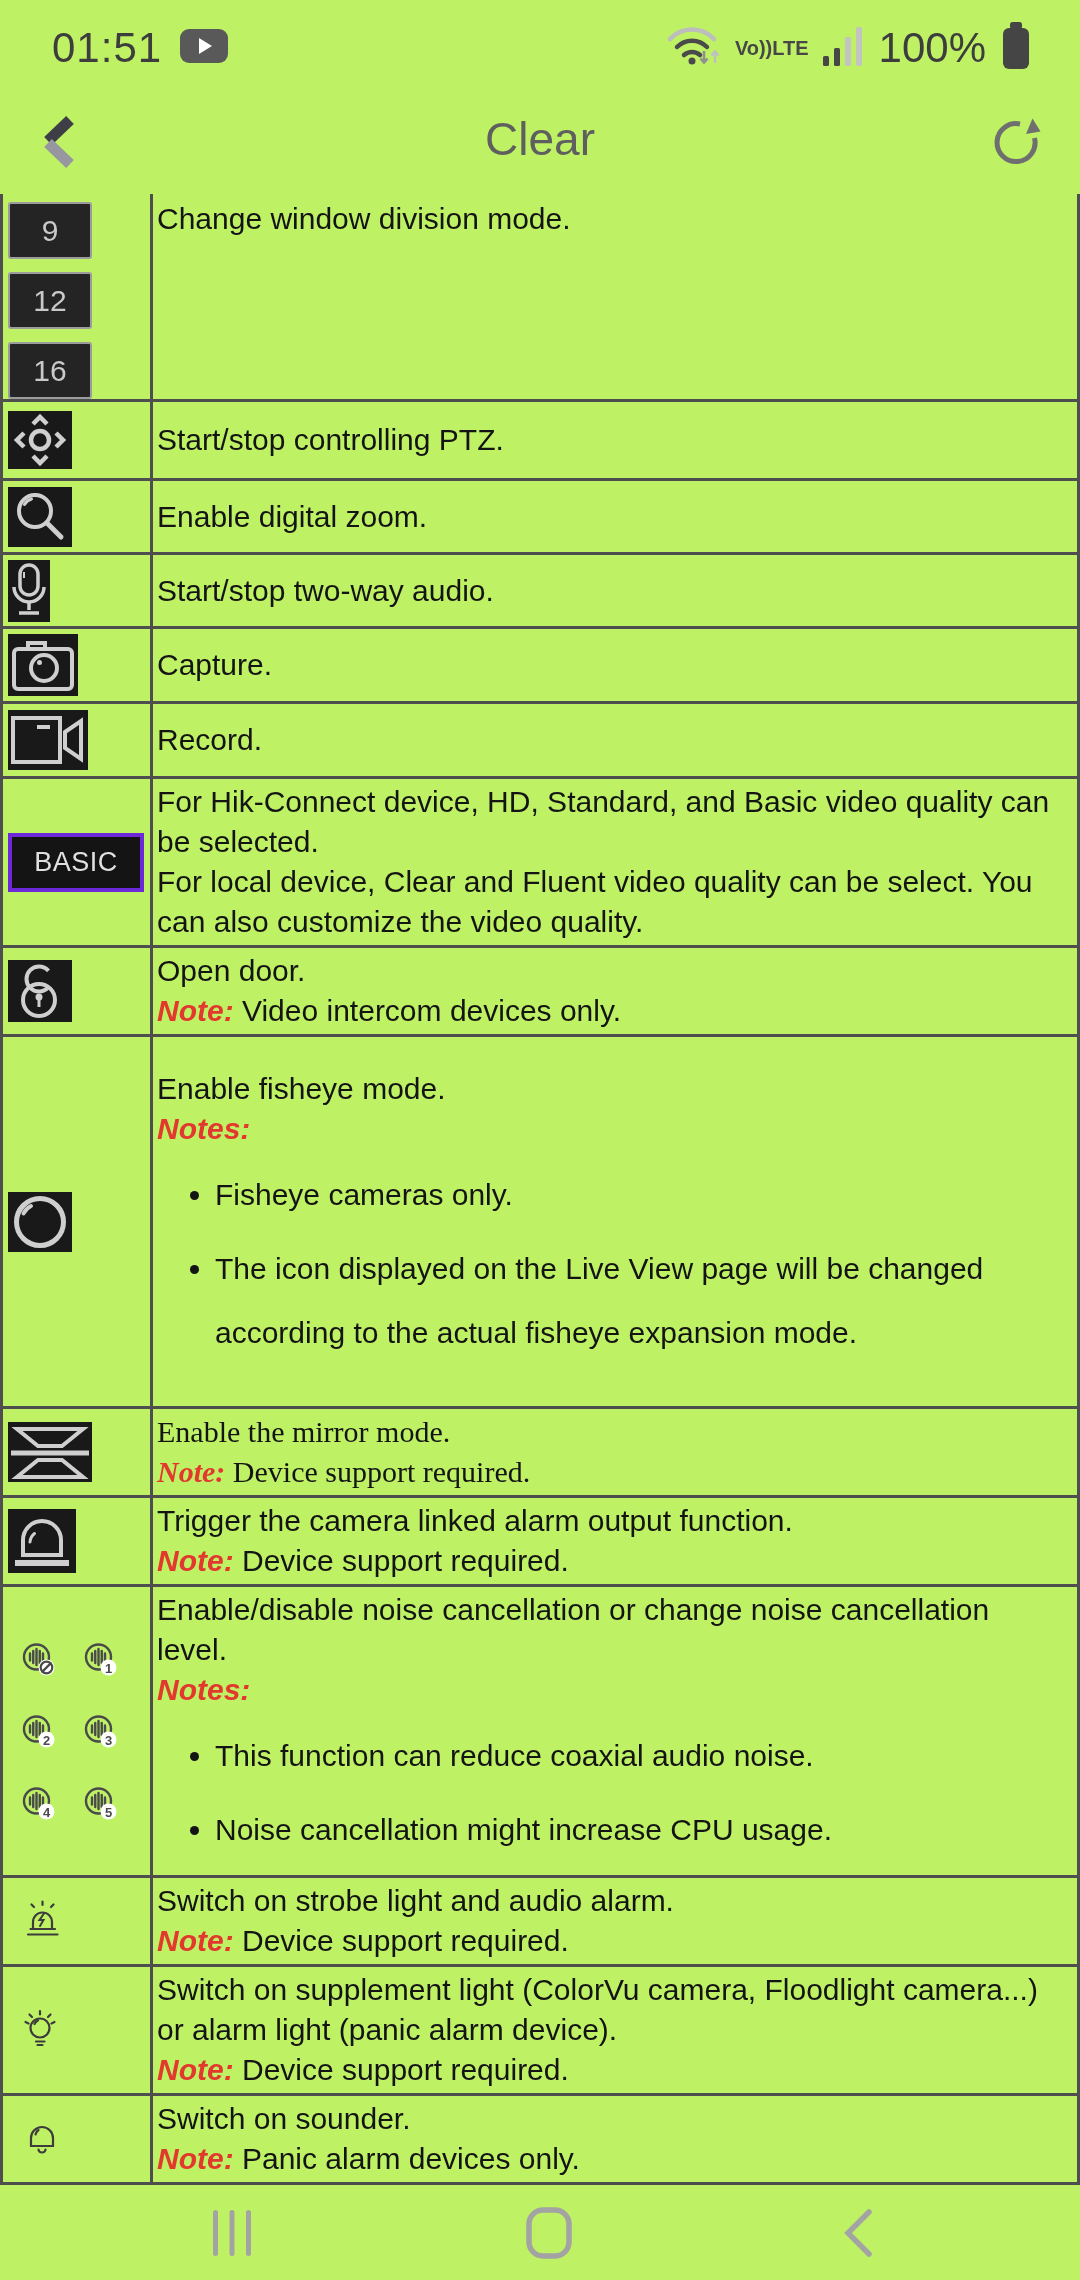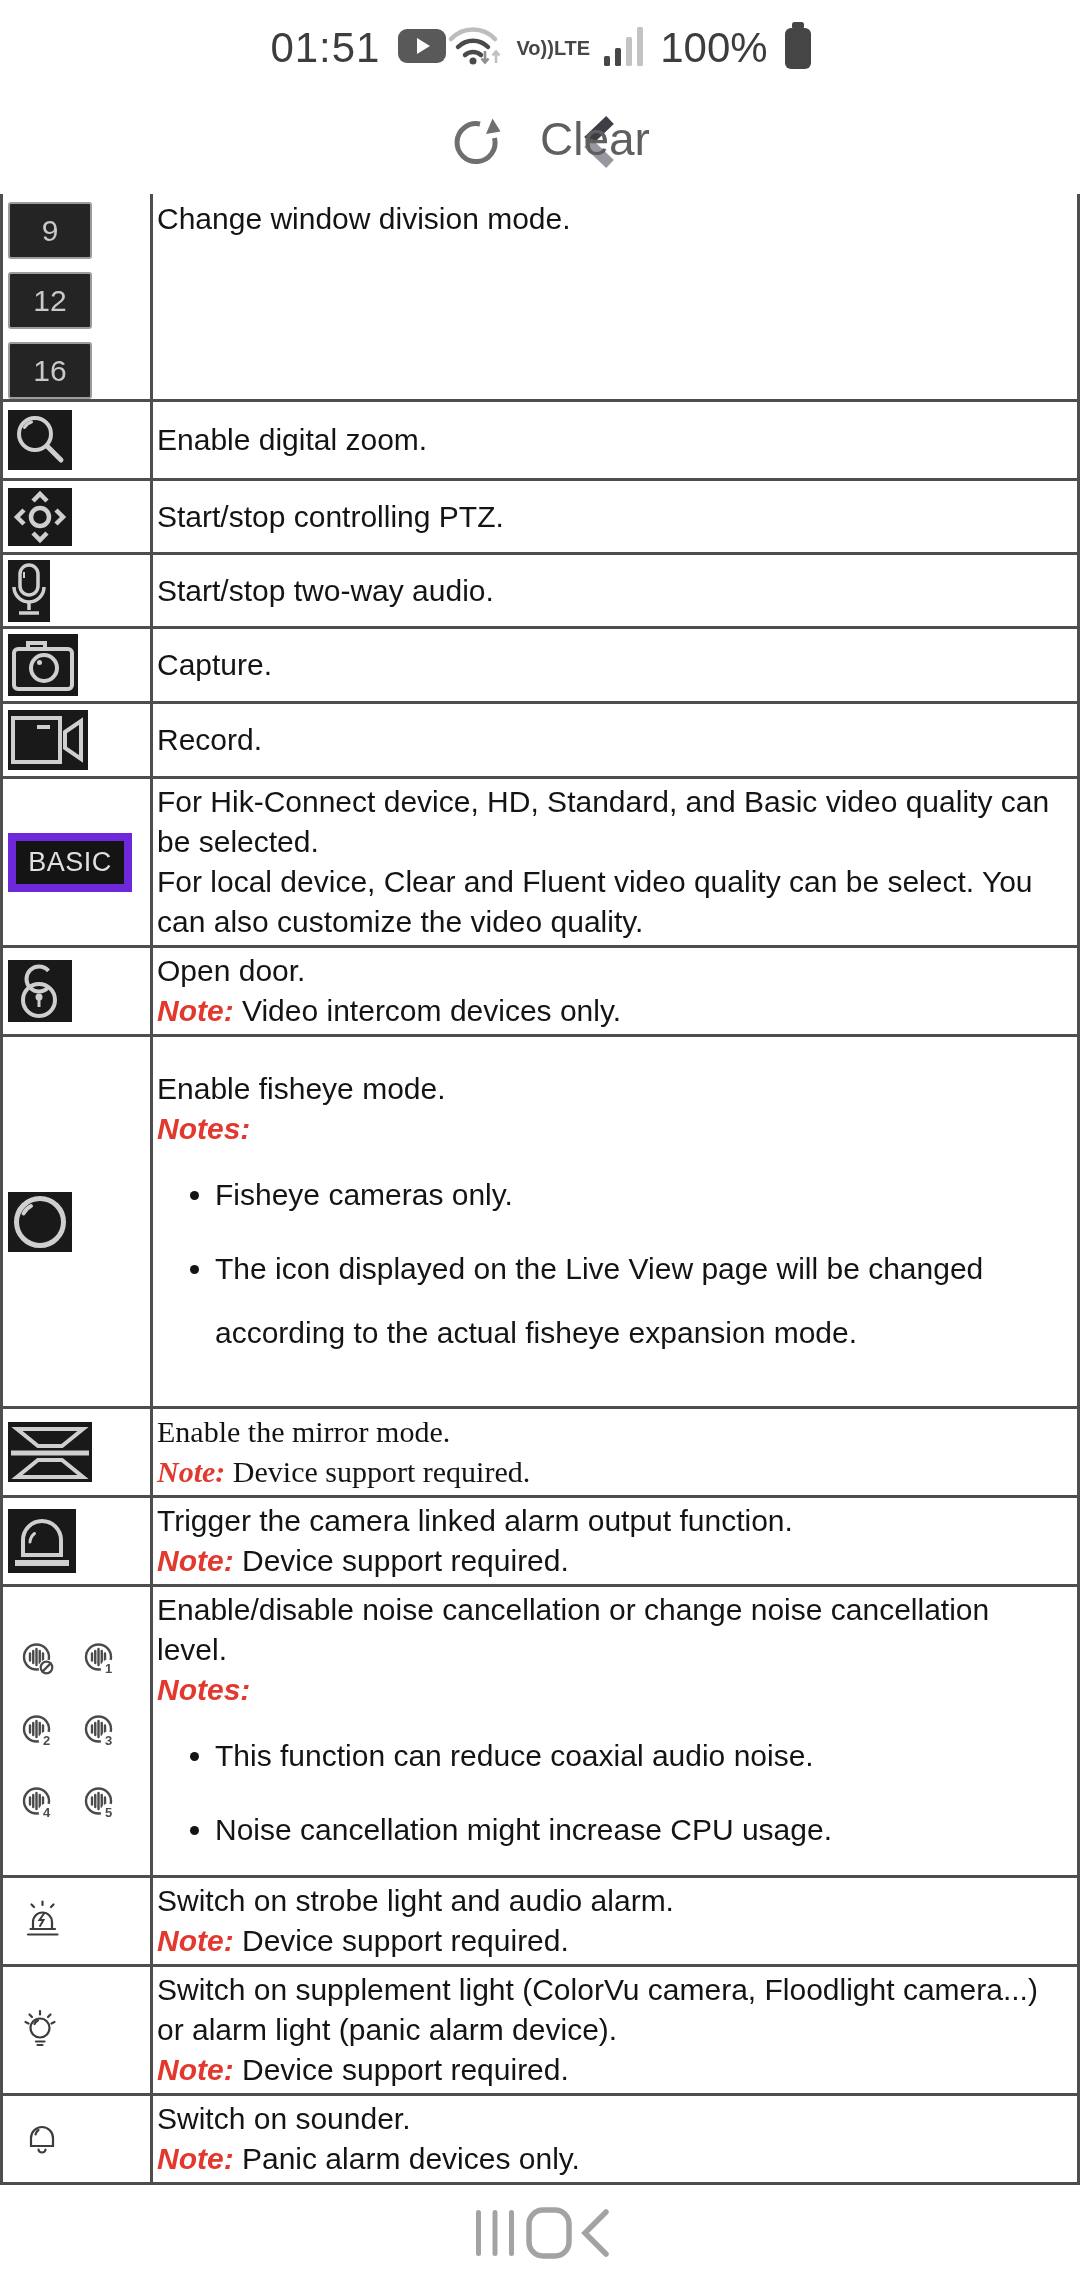--- a/index.html
+++ b/index.html
@@ -1,18 +1,18 @@
 <!DOCTYPE html>
 <html><head>
 <meta charset="utf-8">
 <style>
   * { margin:0; padding:0; box-sizing:border-box; }
   body { background:#dddddd; font-family:"Liberation Sans","DejaVu Sans",sans-serif; }
-  .page { position:relative; width:1080px; height:2280px; background:#ffffff; margin:0 auto;
-          overflow:hidden; display:flex; flex-direction:column;align-items:center; }
+  .page { position:relative; width:1080px; height:2280px; background:#bef264; margin:0 auto;
+          overflow:hidden; display:flex; flex-direction:column; }
 
   
   .statusbar { height:90px; flex:0 0 90px; display:flex; align-items:center;
                justify-content:space-between; padding:6px 48px 0 52px; }
   .sb-left { display:flex; align-items:center; gap:18px; }
   .sb-time { font-size:42px; color:#3d3d3d; letter-spacing:1px; }
   .sb-right { display:flex; align-items:center; gap:14px; }
   .volte { display:flex; align-items:flex-start; line-height:20px;
            font-size:20px; font-weight:700; color:#474747; }
   .sb-batt-text { font-size:42px; color:#3d3d3d; }
@@ -54,21 +54,21 @@
   .t-zoom { width:64px; height:60px; }  .t-ptz { width:64px; height:58px; }
   .t-mic { width:42px; height:62px; }   .t-cap { width:70px; height:62px; }
   .t-rec { width:80px; height:60px; }   .t-door { width:64px; height:62px; }
   .t-fish { width:64px; height:60px; }  .t-mir { width:84px; height:60px; }
   .t-alm { width:68px; height:64px; }
 
   .divbtns { padding-top:8px; display:flex; flex-direction:column; gap:13px; }
   .divbtn { width:84px; height:57px; background:#242424; border:2px solid #9c9c9c;
             border-radius:3px; color:#c9c9c9; font-size:30px;
             display:flex; align-items:center; justify-content:center; }
-  .badge-basic { width:124px; height:59px; background:#141414; border:8px solid #6d28d9;
+  .badge-basic { width:136px; height:59px; background:#141414; border:4px solid #6d28d9;
                  color:#e0e0e0; font-size:27px; letter-spacing:.5px;
                  display:flex; align-items:center; justify-content:center; }
   .noisegrid { display:grid; grid-template-columns:34px 34px; column-gap:28px; row-gap:38px;
                padding-left:13px; }
   .noise text { font:700 13px "Liberation Sans",sans-serif; fill:#4a4a4a; }
 
   
   .navbar { flex:1; display:flex; align-items:center; justify-content:space-between;
             padding:0 205px; }
   .navbtn { cursor:pointer; display:flex; align-items:center; }
@@ -152,47 +152,47 @@
             <div class="divbtn">16</div>
           </div>
         </td>
         <td class="dcell">
           <div>Change window division mode.</div>
         </td>
       </tr>
 
       <tr>
         <td class="icell">
-          <div class="tile t-zoom">
-            <svg width="64" height="60" viewBox="0 0 64 60" stroke="#cfcfcf" fill="none">
-              <circle cx="27" cy="24" r="16" stroke-width="4"></circle>
-              <path d="M39 36 L53 50" stroke-width="5" stroke-linecap="round"></path>
-              <path d="M16.5 17.5 a12 12 0 0 1 7 -5.5" stroke-width="3" stroke-linecap="round"></path>
-            </svg>
-          </div>
-        </td>
-        <td class="dcell">
-          <div>Enable digital zoom.</div>
-        </td>
-      </tr>
-
-      <tr>
-        <td class="icell">
           <div class="tile t-ptz">
             <svg width="64" height="58" viewBox="0 0 64 58" stroke="#cfcfcf" fill="none" stroke-width="4.5">
               <circle cx="32" cy="29" r="9"></circle>
               <path d="M25 13 L32 6 L39 13"></path>
               <path d="M25 45 L32 52 L39 45"></path>
               <path d="M16 22 L9 29 L16 36"></path>
               <path d="M48 22 L55 29 L48 36"></path>
             </svg>
           </div>
         </td>
         <td class="dcell">
           <div>Start/stop controlling PTZ.</div>
+        </td>
+      </tr>
+
+      <tr>
+        <td class="icell">
+          <div class="tile t-zoom">
+            <svg width="64" height="60" viewBox="0 0 64 60" stroke="#cfcfcf" fill="none">
+              <circle cx="27" cy="24" r="16" stroke-width="4"></circle>
+              <path d="M39 36 L53 50" stroke-width="5" stroke-linecap="round"></path>
+              <path d="M16.5 17.5 a12 12 0 0 1 7 -5.5" stroke-width="3" stroke-linecap="round"></path>
+            </svg>
+          </div>
+        </td>
+        <td class="dcell">
+          <div>Enable digital zoom.</div>
         </td>
       </tr>
 
       <tr>
         <td class="icell">
           <div class="tile t-mic">
             <svg width="42" height="62" viewBox="0 0 42 62" stroke="#cfcfcf" fill="none" stroke-width="3.5">
               <rect x="12" y="5" width="18" height="30" rx="9"></rect>
               <path d="M16 12 v6" stroke-width="2"></path>
               <path d="M6 27 a15 15 0 0 0 30 0"></path>

